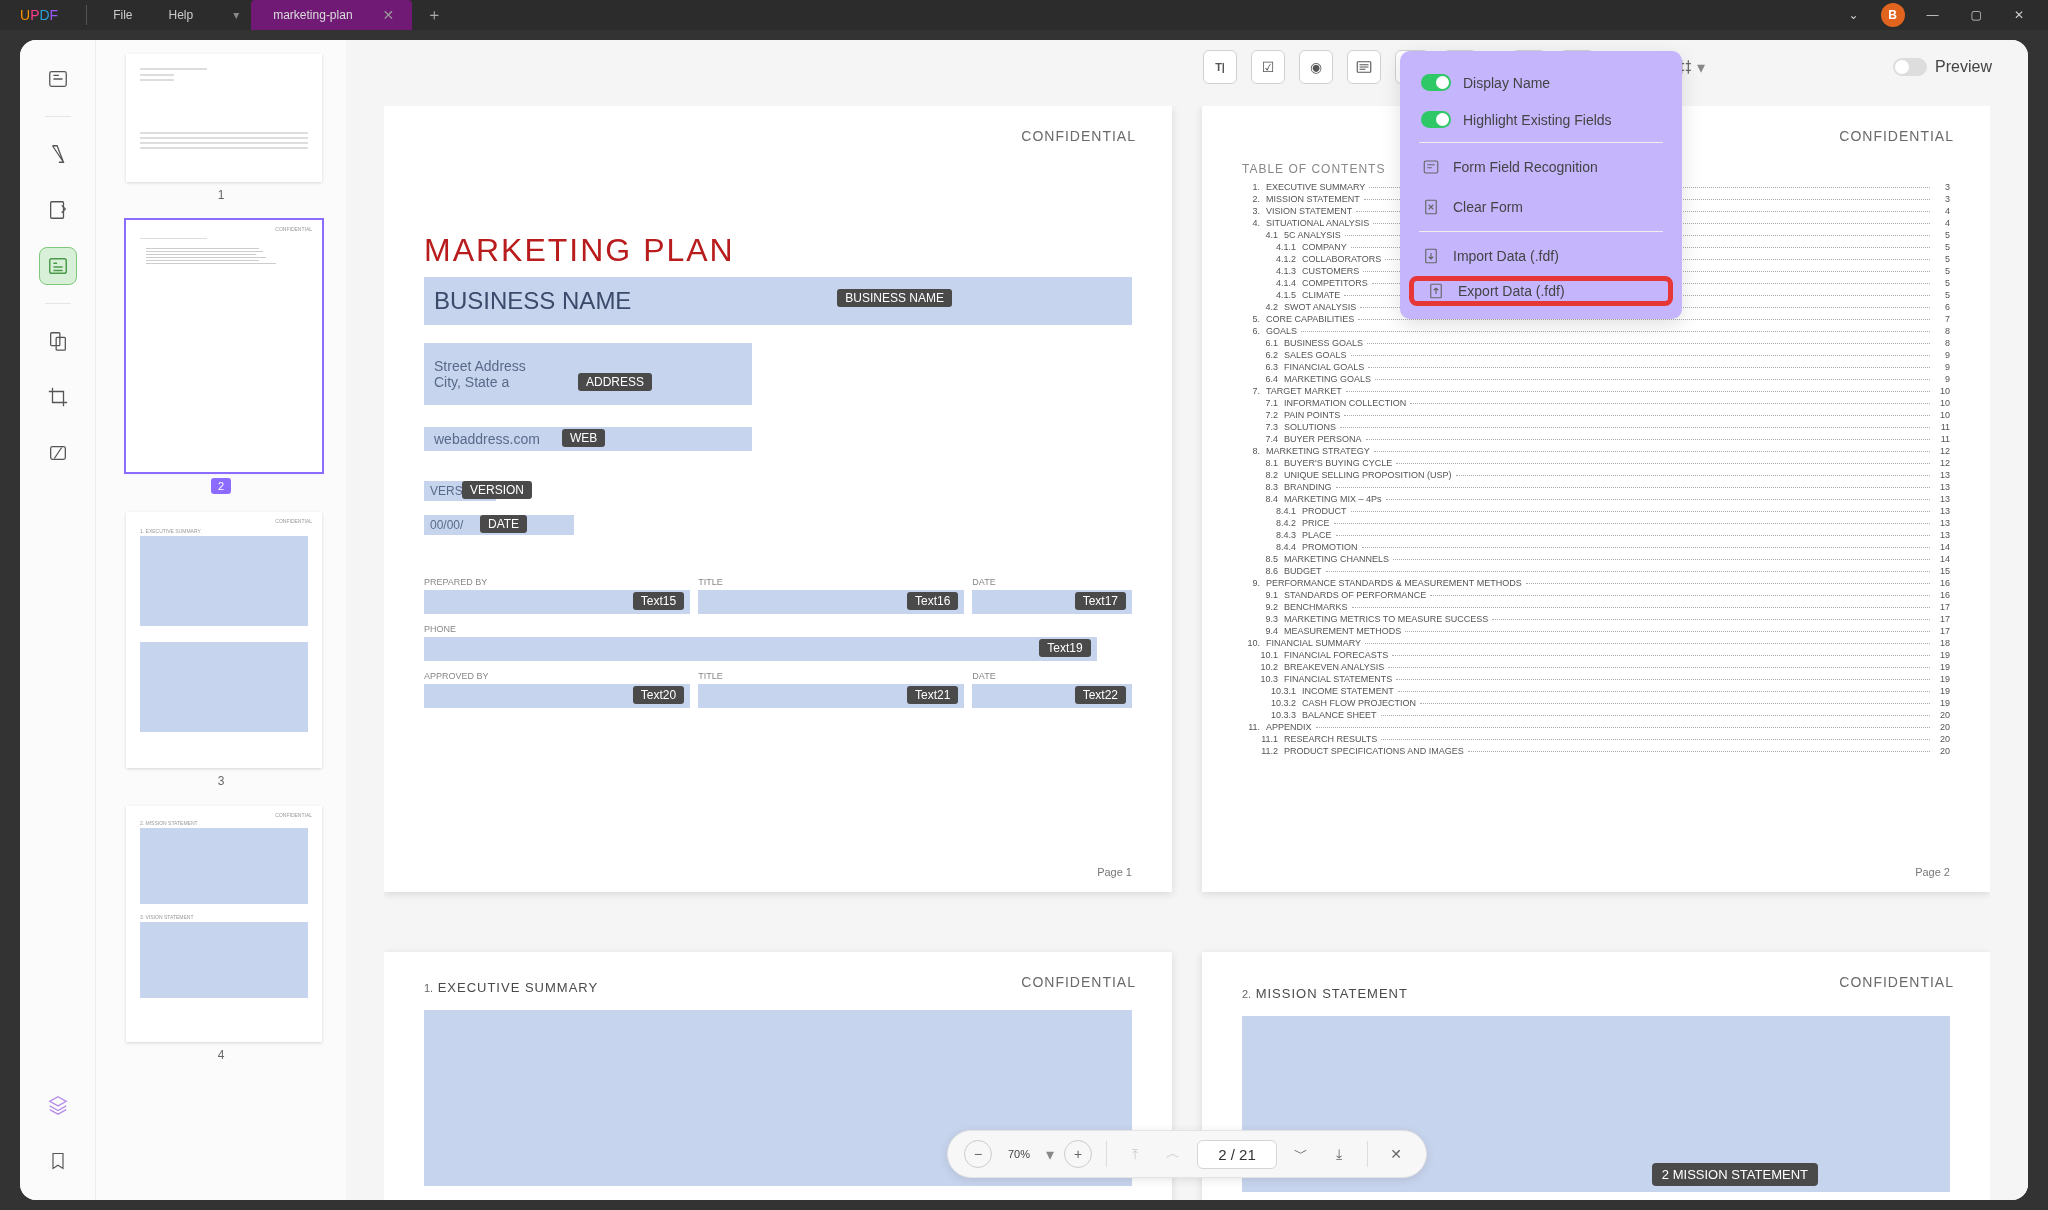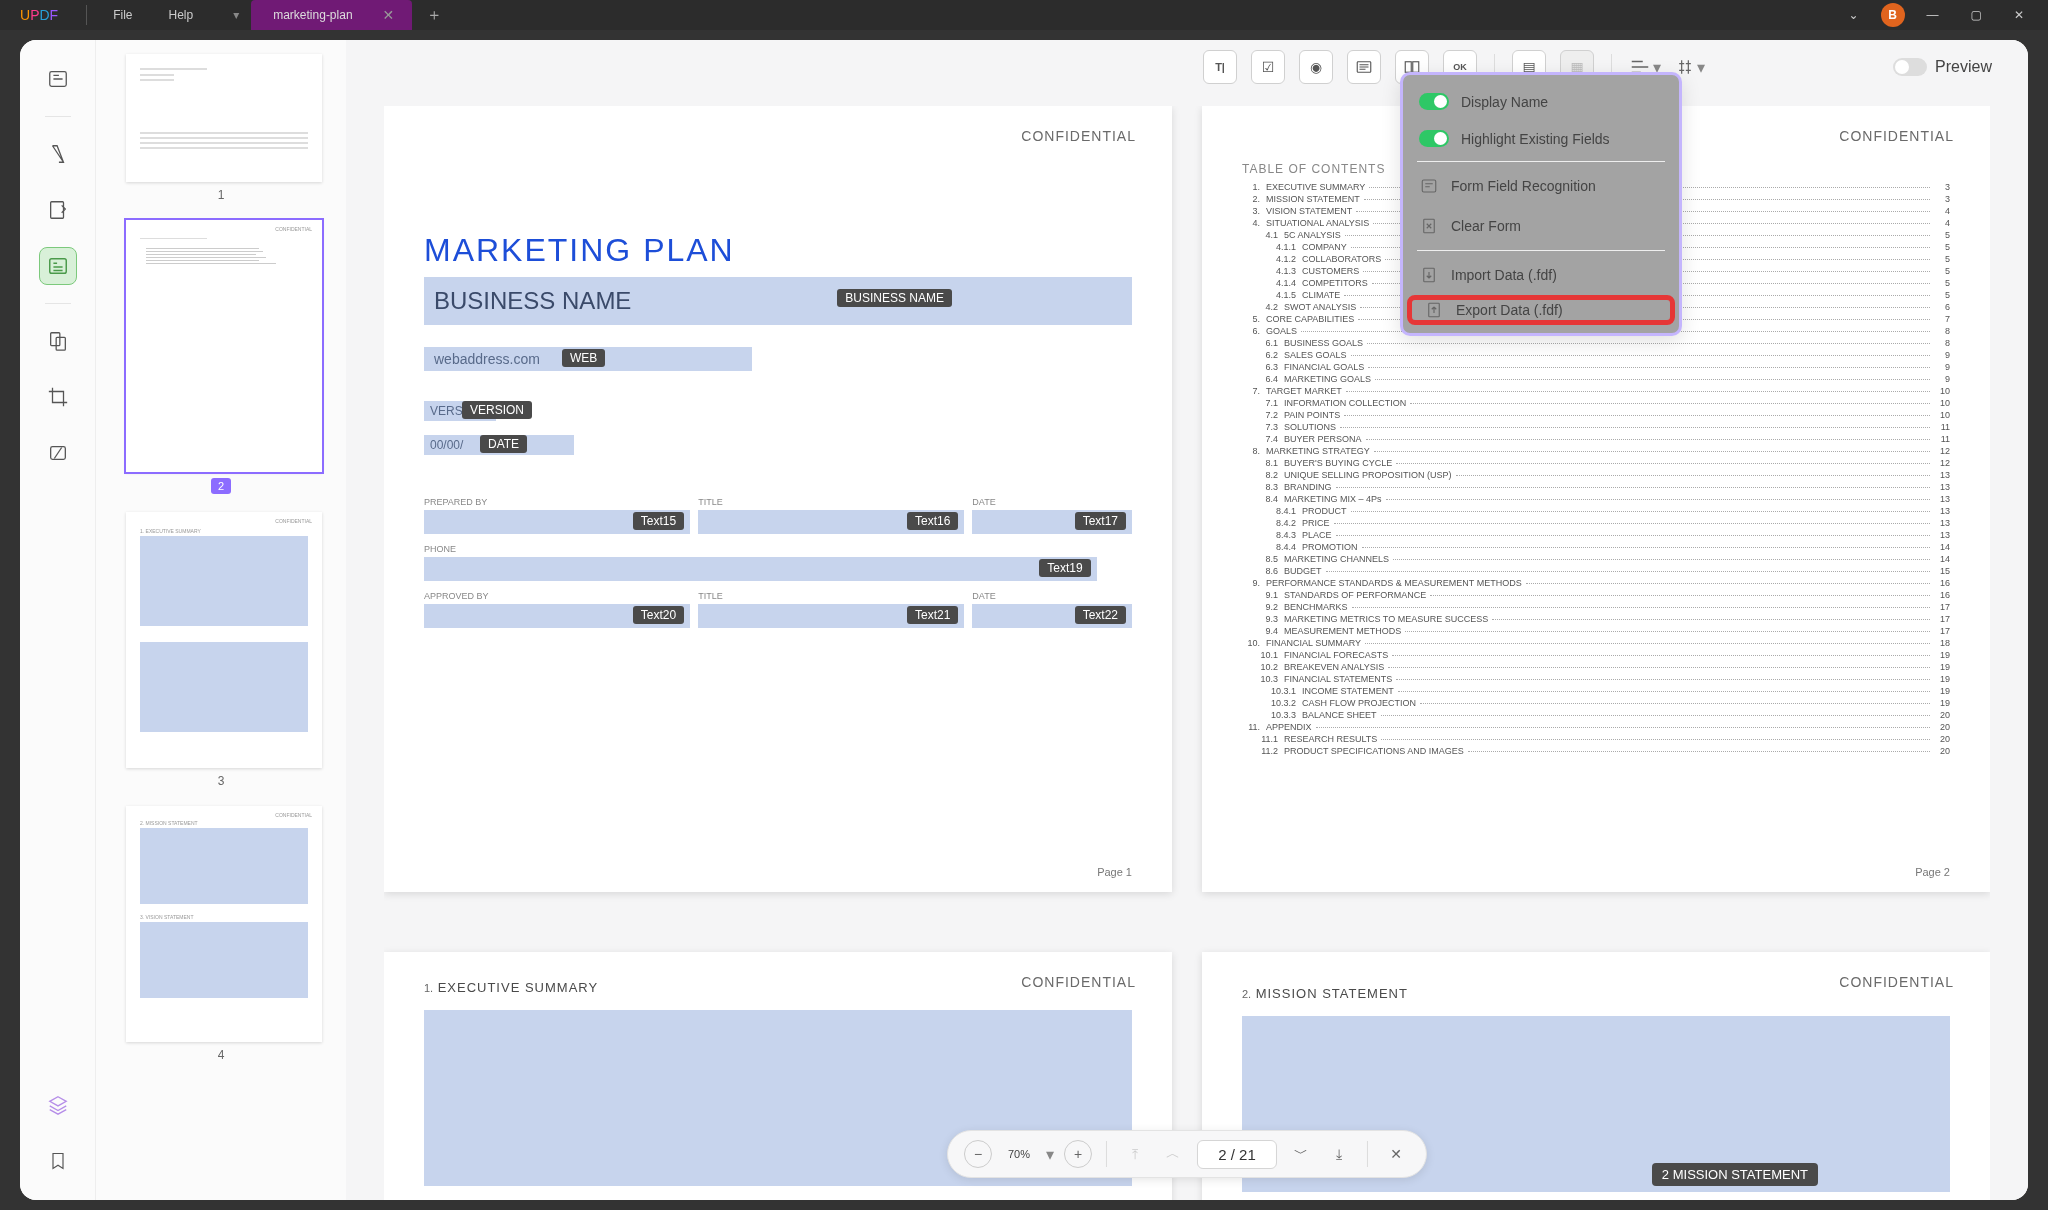--- a/index.html
+++ b/index.html
@@ -48,21 +48,21 @@
 .tsep{width:1px;height:26px;background:#ddd;margin:0 3px}
 .preview{display:flex;align-items:center;gap:8px;color:#444}
 .toggle{width:34px;height:18px;background:#ddd;border-radius:9px;position:relative}
 .toggle::after{content:"";position:absolute;width:14px;height:14px;background:#fff;border-radius:50%;top:2px;left:2px}
 
 
 .pages{position:absolute;top:66px;left:38px;right:38px;bottom:0;display:grid;grid-template-columns:1fr 1fr;gap:30px;overflow:hidden}
 .page{background:#fff;box-shadow:0 2px 8px rgba(0,0,0,.12);padding:32px 40px;position:relative;min-height:786px}
 .conf{position:absolute;top:22px;right:36px;color:#6a6a6a;font-size:14px;letter-spacing:1px}
 .pgnum{position:absolute;bottom:14px;right:40px;color:#777;font-size:11px}
-.p1-title{font-size:32px;color:#1d4ed8;letter-spacing:2px;margin-top:94px;font-weight:400}
+.p1-title{font-size:32px;color:#b91c1c;letter-spacing:2px;margin-top:94px;font-weight:400}
 .ffield{background:#c7d4ed;position:relative;margin-top:8px;display:flex;align-items:center;font-family:monospace}
 .ftag{position:absolute;background:#4a4a4a;color:#fff;font-size:12px;padding:2px 8px;border-radius:3px}
 .f-big{height:48px;padding:0 10px;font-size:24px;color:#3a4a6a}
 .f-med{height:62px;padding:6px 10px;font-size:14px;color:#586a8a;width:328px;margin-top:18px}
 .f-web{height:24px;width:328px;padding:0 10px;font-size:14px;color:#586a8a;margin-top:22px}
 .f-sm{height:20px;padding:0 6px;font-size:12px;color:#586a8a}
 .row{display:flex;gap:8px;margin-top:20px}
 .col{flex:1}
 .col .lbl{font-size:9px;color:#888;margin-bottom:3px;text-transform:uppercase}
 .col .ff{background:#c7d4ed;height:24px;position:relative}
@@ -78,21 +78,21 @@
 
 
 .sec-num{font-size:11px;color:#666;margin-top:0}
 .sec-title{font-size:13px;color:#4a4a4a;letter-spacing:1px;display:inline}
 .sec-body{background:#c7d4ed;margin-top:14px;height:176px}
 
 
 .page-bottom{background:#fff;box-shadow:0 2px 8px rgba(0,0,0,.12);padding:26px 40px 0;position:relative;margin-top:30px;height:260px;overflow:hidden}
 
 
-.dd-menu{position:absolute;top:72px;left:1400px;width:282px;background:#a3a3a3;border:3px solid #c4b5fd;border-radius:10px;box-shadow:0 6px 20px rgba(0,0,0,.12);z-index:50;padding:8px 0}
+.dd-menu{position:absolute;top:51px;left:1400px;width:282px;background:#c4b5fd;border:5px solid #c4b5fd;border-radius:10px;box-shadow:0 6px 20px rgba(0,0,0,.12);z-index:50;padding:8px 0}
 .dd-item{display:flex;align-items:center;padding:10px 16px;color:#444;font-size:14px;cursor:pointer;gap:12px}
 .dd-sep{height:1px;background:#eee;margin:4px 14px}
 .dd-toggle{width:30px;height:17px;background:#2ec866;border-radius:9px;position:relative;flex-shrink:0}
 .dd-toggle::after{content:"";position:absolute;width:13px;height:13px;background:#fff;border-radius:50%;top:2px;right:2px}
 .dd-icon{width:20px;height:20px;display:flex;align-items:center;justify-content:center;color:#666;flex-shrink:0}
 .dd-highlight{border:5px solid #e63636;border-radius:8px;margin:0 4px}
 .dd-highlight .dd-item{padding:0 12px}
 
 
 .pgbar{position:absolute;bottom:22px;left:50%;transform:translateX(-50%);background:#f7f7f8;border:1px solid #e3e3e3;border-radius:24px;height:48px;display:flex;align-items:center;padding:0 16px;gap:10px;box-shadow:0 2px 10px rgba(0,0,0,.1);z-index:30}
@@ -292,20 +292,24 @@
 
     <div class="pages">
 
       <div class="page">
         <div class="conf">CONFIDENTIAL</div>
         <div class="p1-title">MARKETING PLAN</div>
         <div class="ffield f-big">
           <span>BUSINESS NAME</span>
           <span class="ftag" style="right:180px;top:12px">BUSINESS NAME</span>
         </div>
+        <div class="ffield f-med">
+          <div><span>Street Address</span><br><span>City, State a</span></div>
+          <span class="ftag" style="right:100px;top:30px">ADDRESS</span>
+        </div>
         <div class="ffield f-web">
           <span>webaddress.com</span>
           <span class="ftag" style="left:138px;top:2px">WEB</span>
         </div>
         <div style="display:flex;gap:6px;margin-top:22px">
           <div class="ffield f-sm" style="width:72px">
               <span>VERS</span>
               <span class="ftag" style="left:38px;top:0">VERSION</span>
             </div>
         </div>

